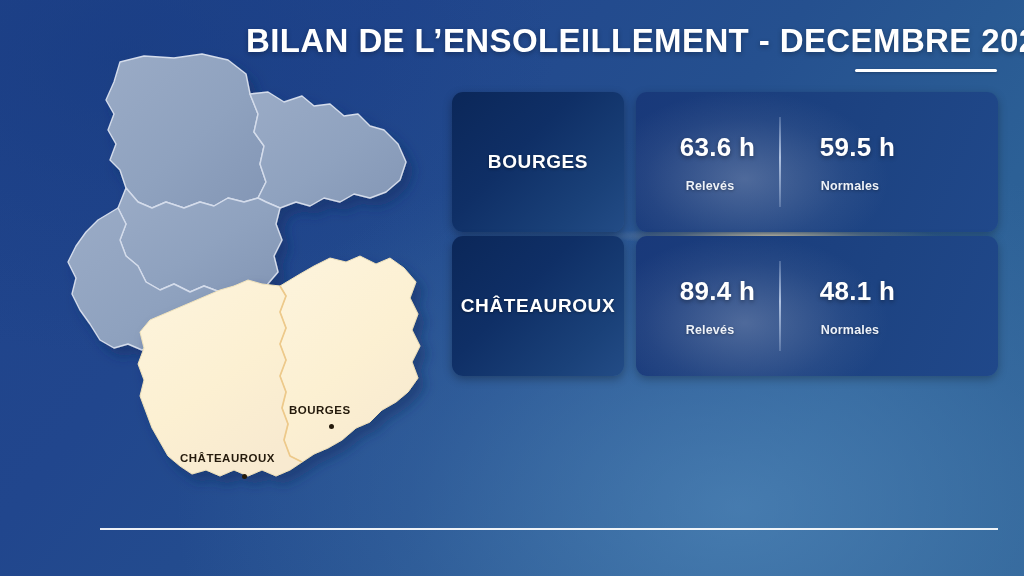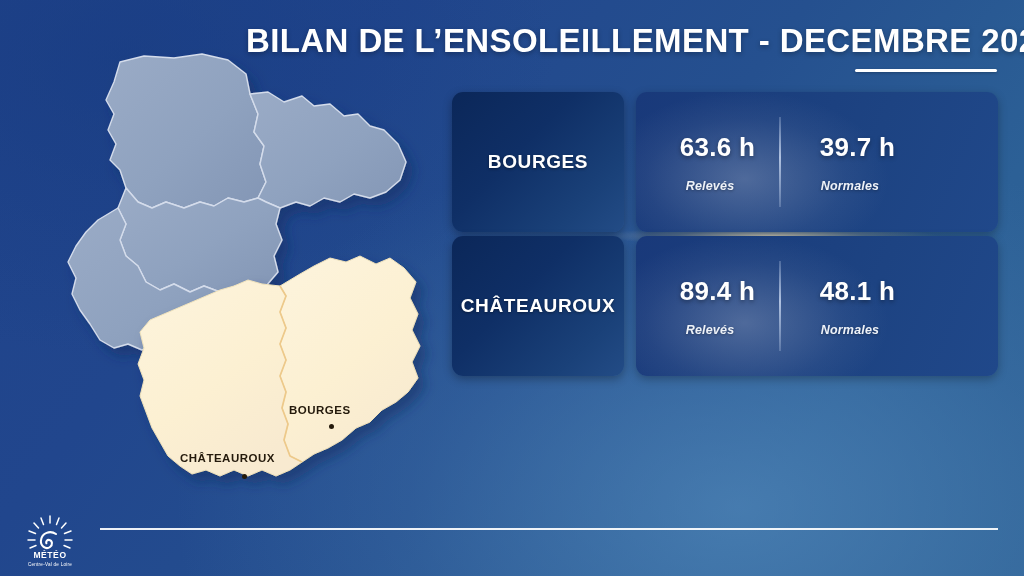--- a/index.html
+++ b/index.html
@@ -89,21 +89,21 @@
   .metric.m0{left:10px;}
   .metric.m1{left:150px;}
   .metric-value{
     color:#ffffff;font-size:26px;font-weight:bold;letter-spacing:0.3px;
     text-shadow:0 2px 4px rgba(0,0,0,0.35);
     line-height:30px;
     margin-left:15px;
   }
   .metric-label{
     margin-top:17px;
-    color:#eef2f8;font-size:12.5px;font-style:italic;font-weight:bold;
+    color:#eef2f8;font-size:12.5px;font-weight:bold;
     letter-spacing:0.2px;
     text-shadow:0 1px 3px rgba(0,0,0,0.35);
   }
   .metric-divider{
     position:absolute;left:143px;top:25px;width:2px;height:90px;
     background:linear-gradient(to bottom, rgba(200,215,240,0.25) 0%, rgba(205,220,245,0.80) 45%, rgba(200,215,240,0.25) 100%);
   }
 
   
   #footer-rule{
@@ -203,21 +203,21 @@
     <div class="city-card">
       <span class="city-card-name">BOURGES</span>
     </div>
     <div class="values-card">
       <div class="metric m0">
         <span class="metric-value">63.6 h</span>
         <span class="metric-label">Relevés</span>
       </div>
       <div class="metric-divider"></div>
       <div class="metric m1">
-        <span class="metric-value">39.7 h</span>
+        <span class="metric-value">59.5 h</span>
         <span class="metric-label">Normales</span>
       </div>
 
     </div>
   </div>
 
   <div class="row r1">
     <div class="city-card">
       <span class="city-card-name">CHÂTEAUROUX</span>
     </div>
@@ -228,37 +228,16 @@
       </div>
       <div class="metric-divider"></div>
       <div class="metric m1">
         <span class="metric-value">48.1 h</span>
         <span class="metric-label">Normales</span>
       </div>
 
     </div>
   </div>
 
-  <div id="logo">
-    <svg viewBox="0 0 72 56" xmlns="http://www.w3.org/2000/svg">
-      <g stroke="#ffffff" stroke-width="1.5" stroke-linecap="round" fill="none">
-        <line x1="30" y1="2" x2="30" y2="9"></line>
-        <line x1="21" y1="4" x2="23.5" y2="10.5"></line>
-        <line x1="39" y1="4" x2="36.5" y2="10.5"></line>
-        <line x1="14" y1="9" x2="18.5" y2="14"></line>
-        <line x1="46" y1="9" x2="41.5" y2="14"></line>
-        <line x1="9" y1="17" x2="15.5" y2="19.5"></line>
-        <line x1="51" y1="17" x2="44.5" y2="19.5"></line>
-        <line x1="8" y1="26" x2="15" y2="26"></line>
-        <line x1="52" y1="26" x2="45" y2="26"></line>
-        <line x1="10" y1="34" x2="16" y2="31.5"></line>
-        <line x1="50" y1="34" x2="44" y2="31.5"></line>
-      </g>
-      <path d="M36,20 C30,16 22,19 21,26 C20,32 26,36 30,33 C33,30.8 32.4,26.6 29.4,26
-               C27,25.5 25.6,27.6 26.4,29.2" fill="none" stroke="#ffffff" stroke-width="2.1" stroke-linecap="round"></path>
-      <text x="30" y="44" text-anchor="middle" fill="#ffffff" font-family="Liberation Sans, sans-serif" font-size="8.5" font-weight="bold" letter-spacing="0.6">MÉTÉO</text>
-      <text x="30" y="51.5" text-anchor="middle" fill="#ffffff" font-family="Liberation Sans, sans-serif" font-size="4.6" letter-spacing="0.25">Centre-Val de Loire</text>
-    </svg>
-  </div>
 
   <div id="footer-rule"></div>
 
 </div>
 
 </body></html>

